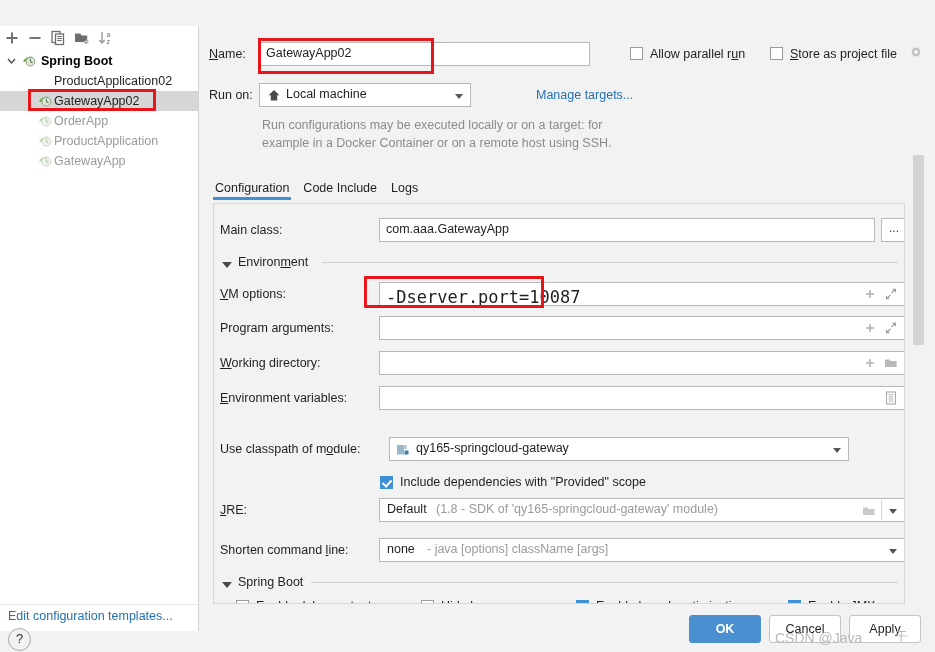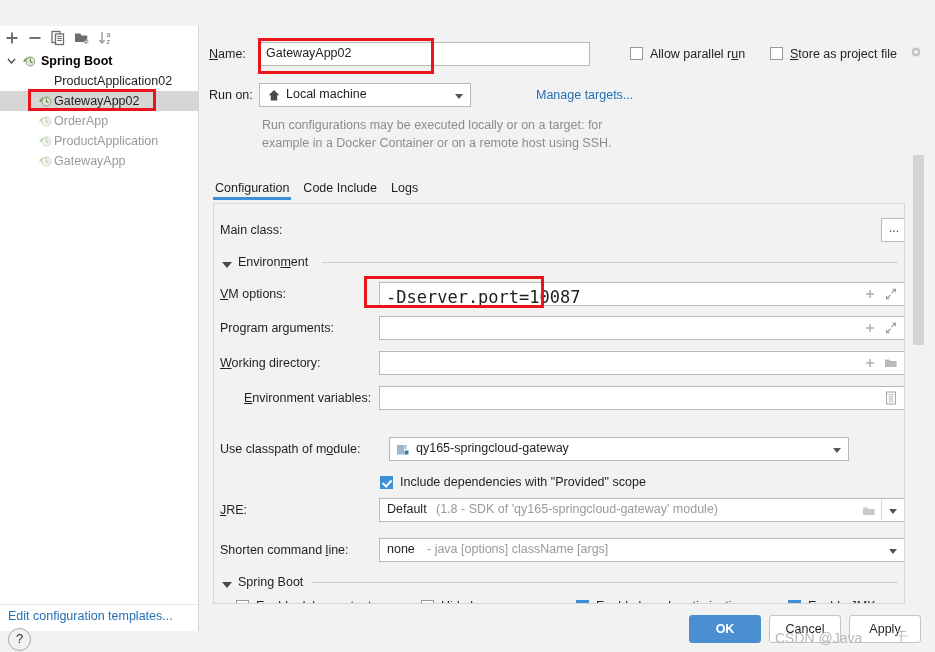--- a/index.html
+++ b/index.html
@@ -246,20 +246,23 @@
     <div class="tabs">
       <div class="tab active">Configuration</div>
       <div class="tab">Code Include</div>
       <div class="tab">Logs</div>
     </div>
     <div class="tabline"></div>
 
     <div class="panelbox">
 
       <span class="lbl" style="left:6px;top:19px;">Main class:</span>
+      <div class="tfield" style="left:165px;top:14px;width:496px;">
+        <span class="val">com.aaa.GatewayApp</span>
+      </div>
       <div class="tfield" style="left:667px;top:14px;width:24px;text-align:center;">
         <span class="val" style="left:0;width:24px;text-align:center;top:2px;color:#4a4a4a;">...</span>
       </div>
 
       <span class="sectwisty" style="left:8px;top:58px;"></span>
       <span class="sectitle" style="left:24px;top:51px;">Environ<u style="text-decoration:underline">m</u>ent</span>
       <span class="secline" style="left:108px;top:58px;width:576px;"></span>
 
       <span class="lbl" style="left:6px;top:83px;"><u>V</u>M options:</span>
       <div class="tfield" style="left:165px;top:78px;width:526px;">
@@ -301,21 +304,21 @@
               <path d="M6 2 V10 M2 6 H10" stroke="#b0b0b0" stroke-width="1.5"></path>
             </svg>
         </span>
         <span class="inlineicon" style="right:6px;top:5px;">
           <svg width="14" height="12" viewBox="0 0 14 12">
               <path d="M1 2.5 H5.2 L6.4 4 H12.6 V10 H1 Z" fill="#b9b9b9"></path>
             </svg>
         </span>
       </div>
 
-      <span class="lbl" style="left:6px;top:187px;margin-left:24px;"><u>E</u>nvironment variables:</span>
+      <span class="lbl" style="left:6px;top:187px;"><u>E</u>nvironment variables:</span>
       <div class="tfield" style="left:165px;top:182px;width:526px;">
         <span class="val"></span>
         <span class="inlineicon" style="right:7px;top:4px;">
           <svg width="12" height="14" viewBox="0 0 12 14">
             <rect x="1.5" y="1" width="9" height="12" fill="none" stroke="#a8a8a8" stroke-width="1.1"></rect>
             <path d="M3.6 3.6 H8.4 M3.6 5.8 H8.4 M3.6 8 H8.4 M3.6 10.2 H8.4" stroke="#a8a8a8" stroke-width="0.9"></path>
           </svg>
         </span>
       </div>
 

